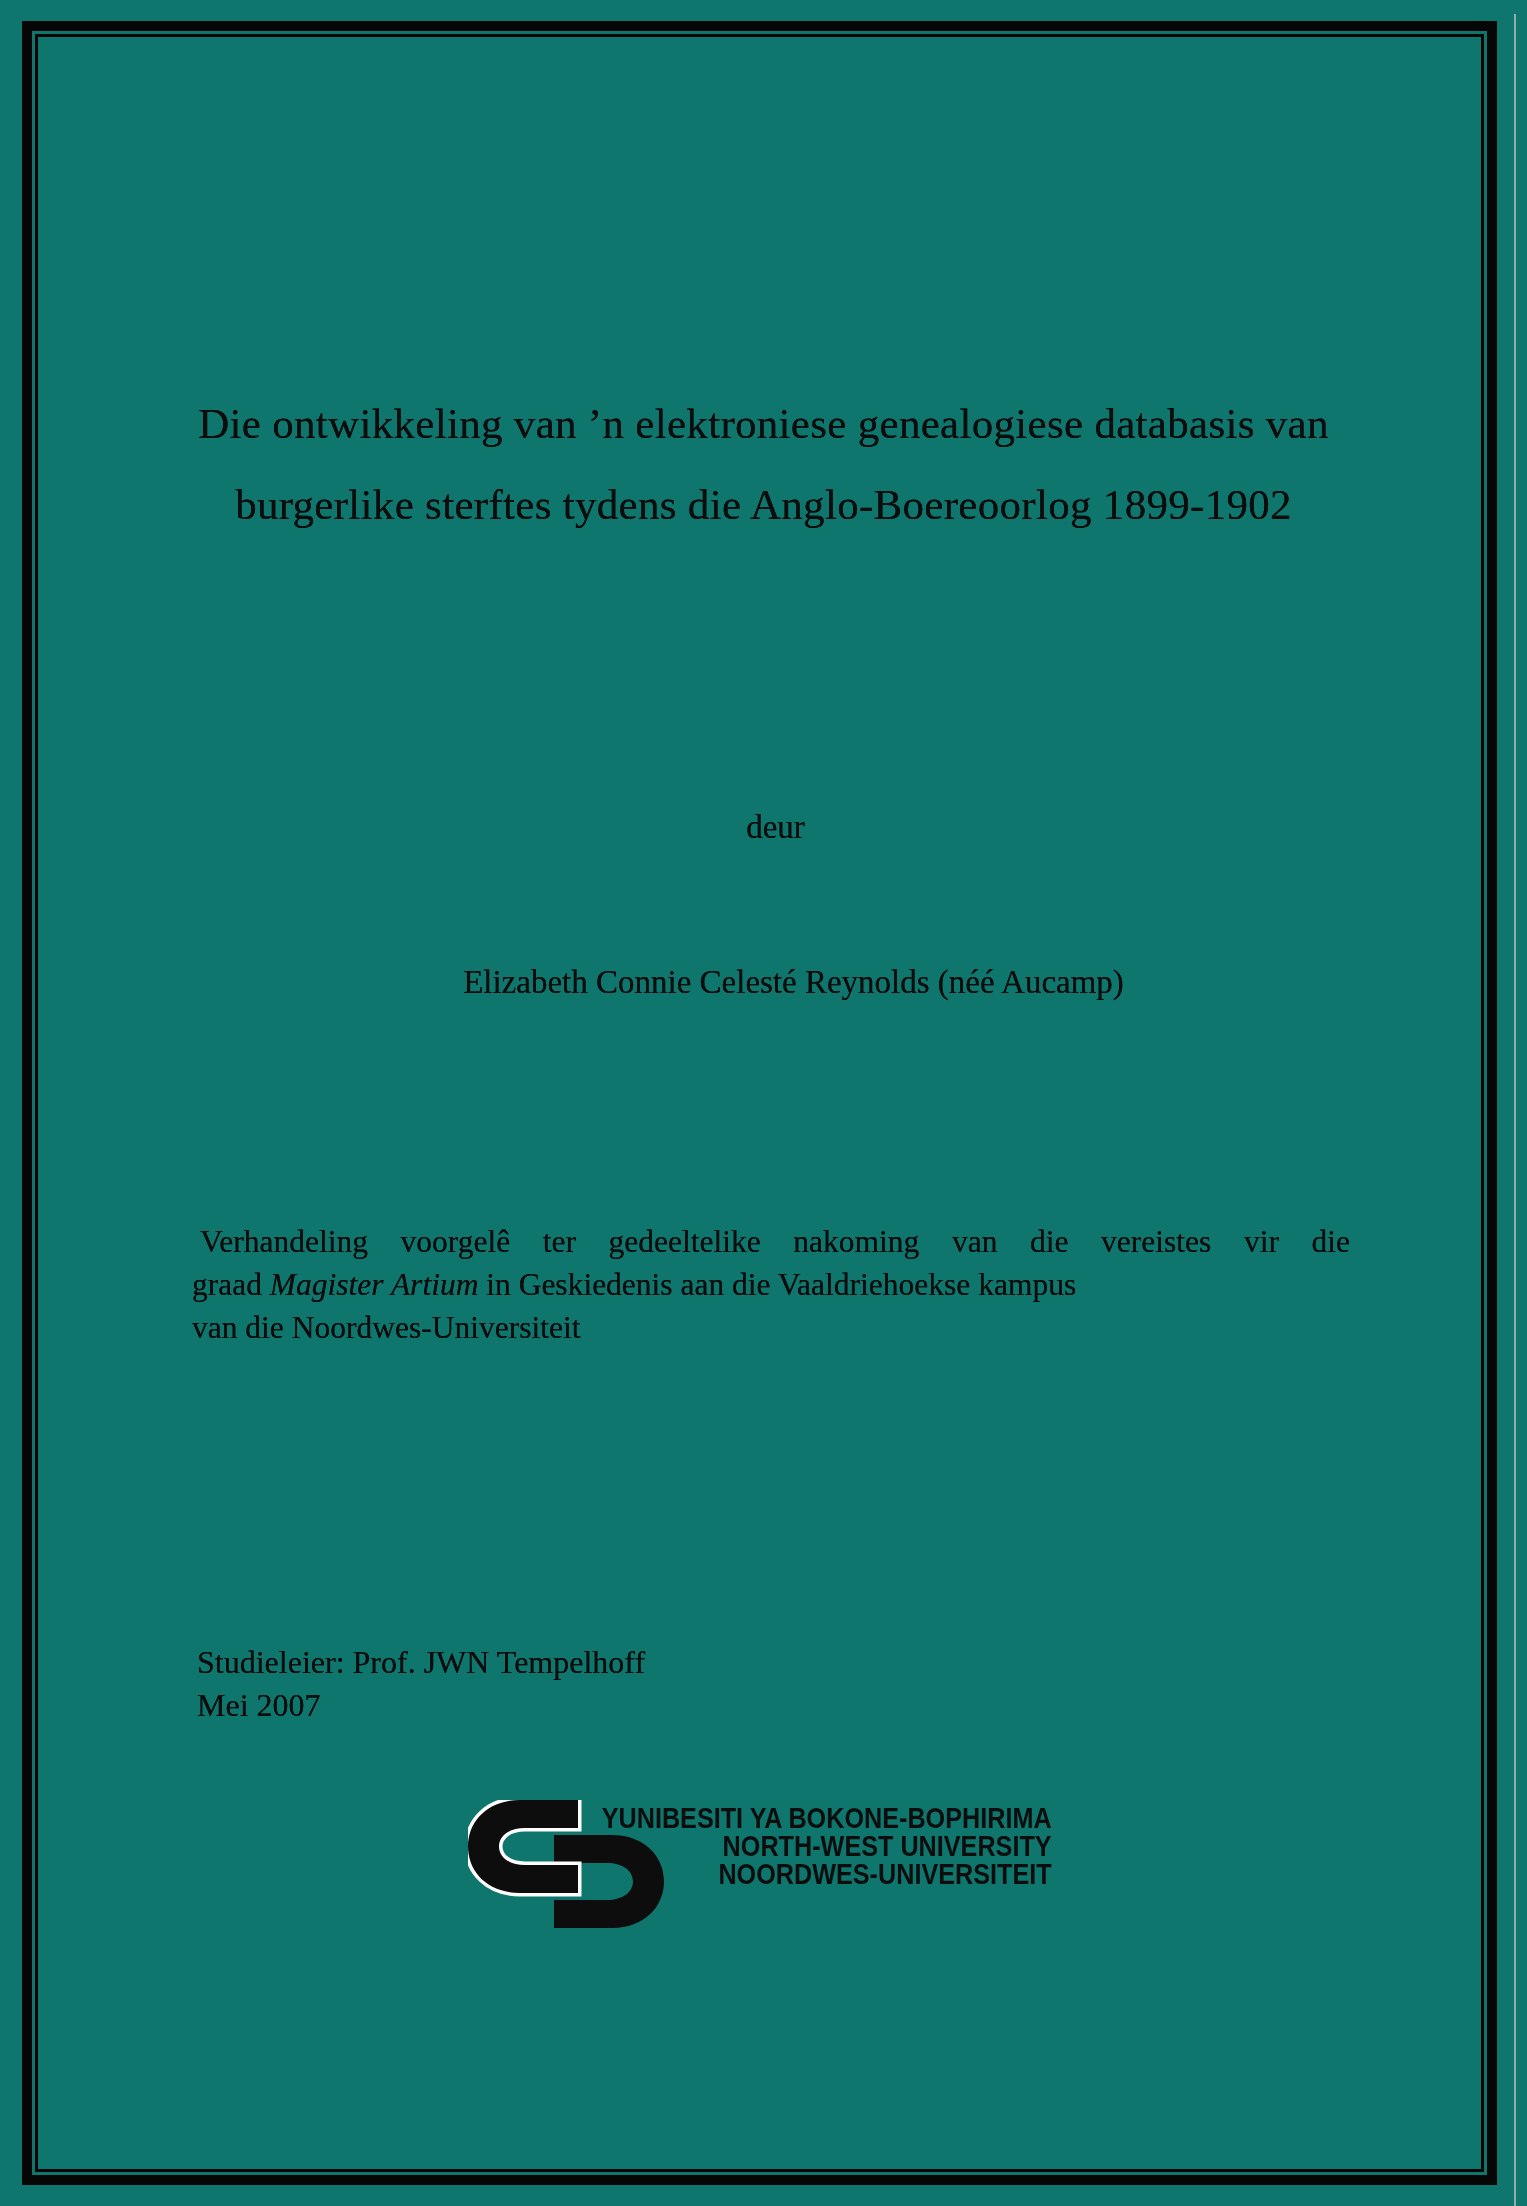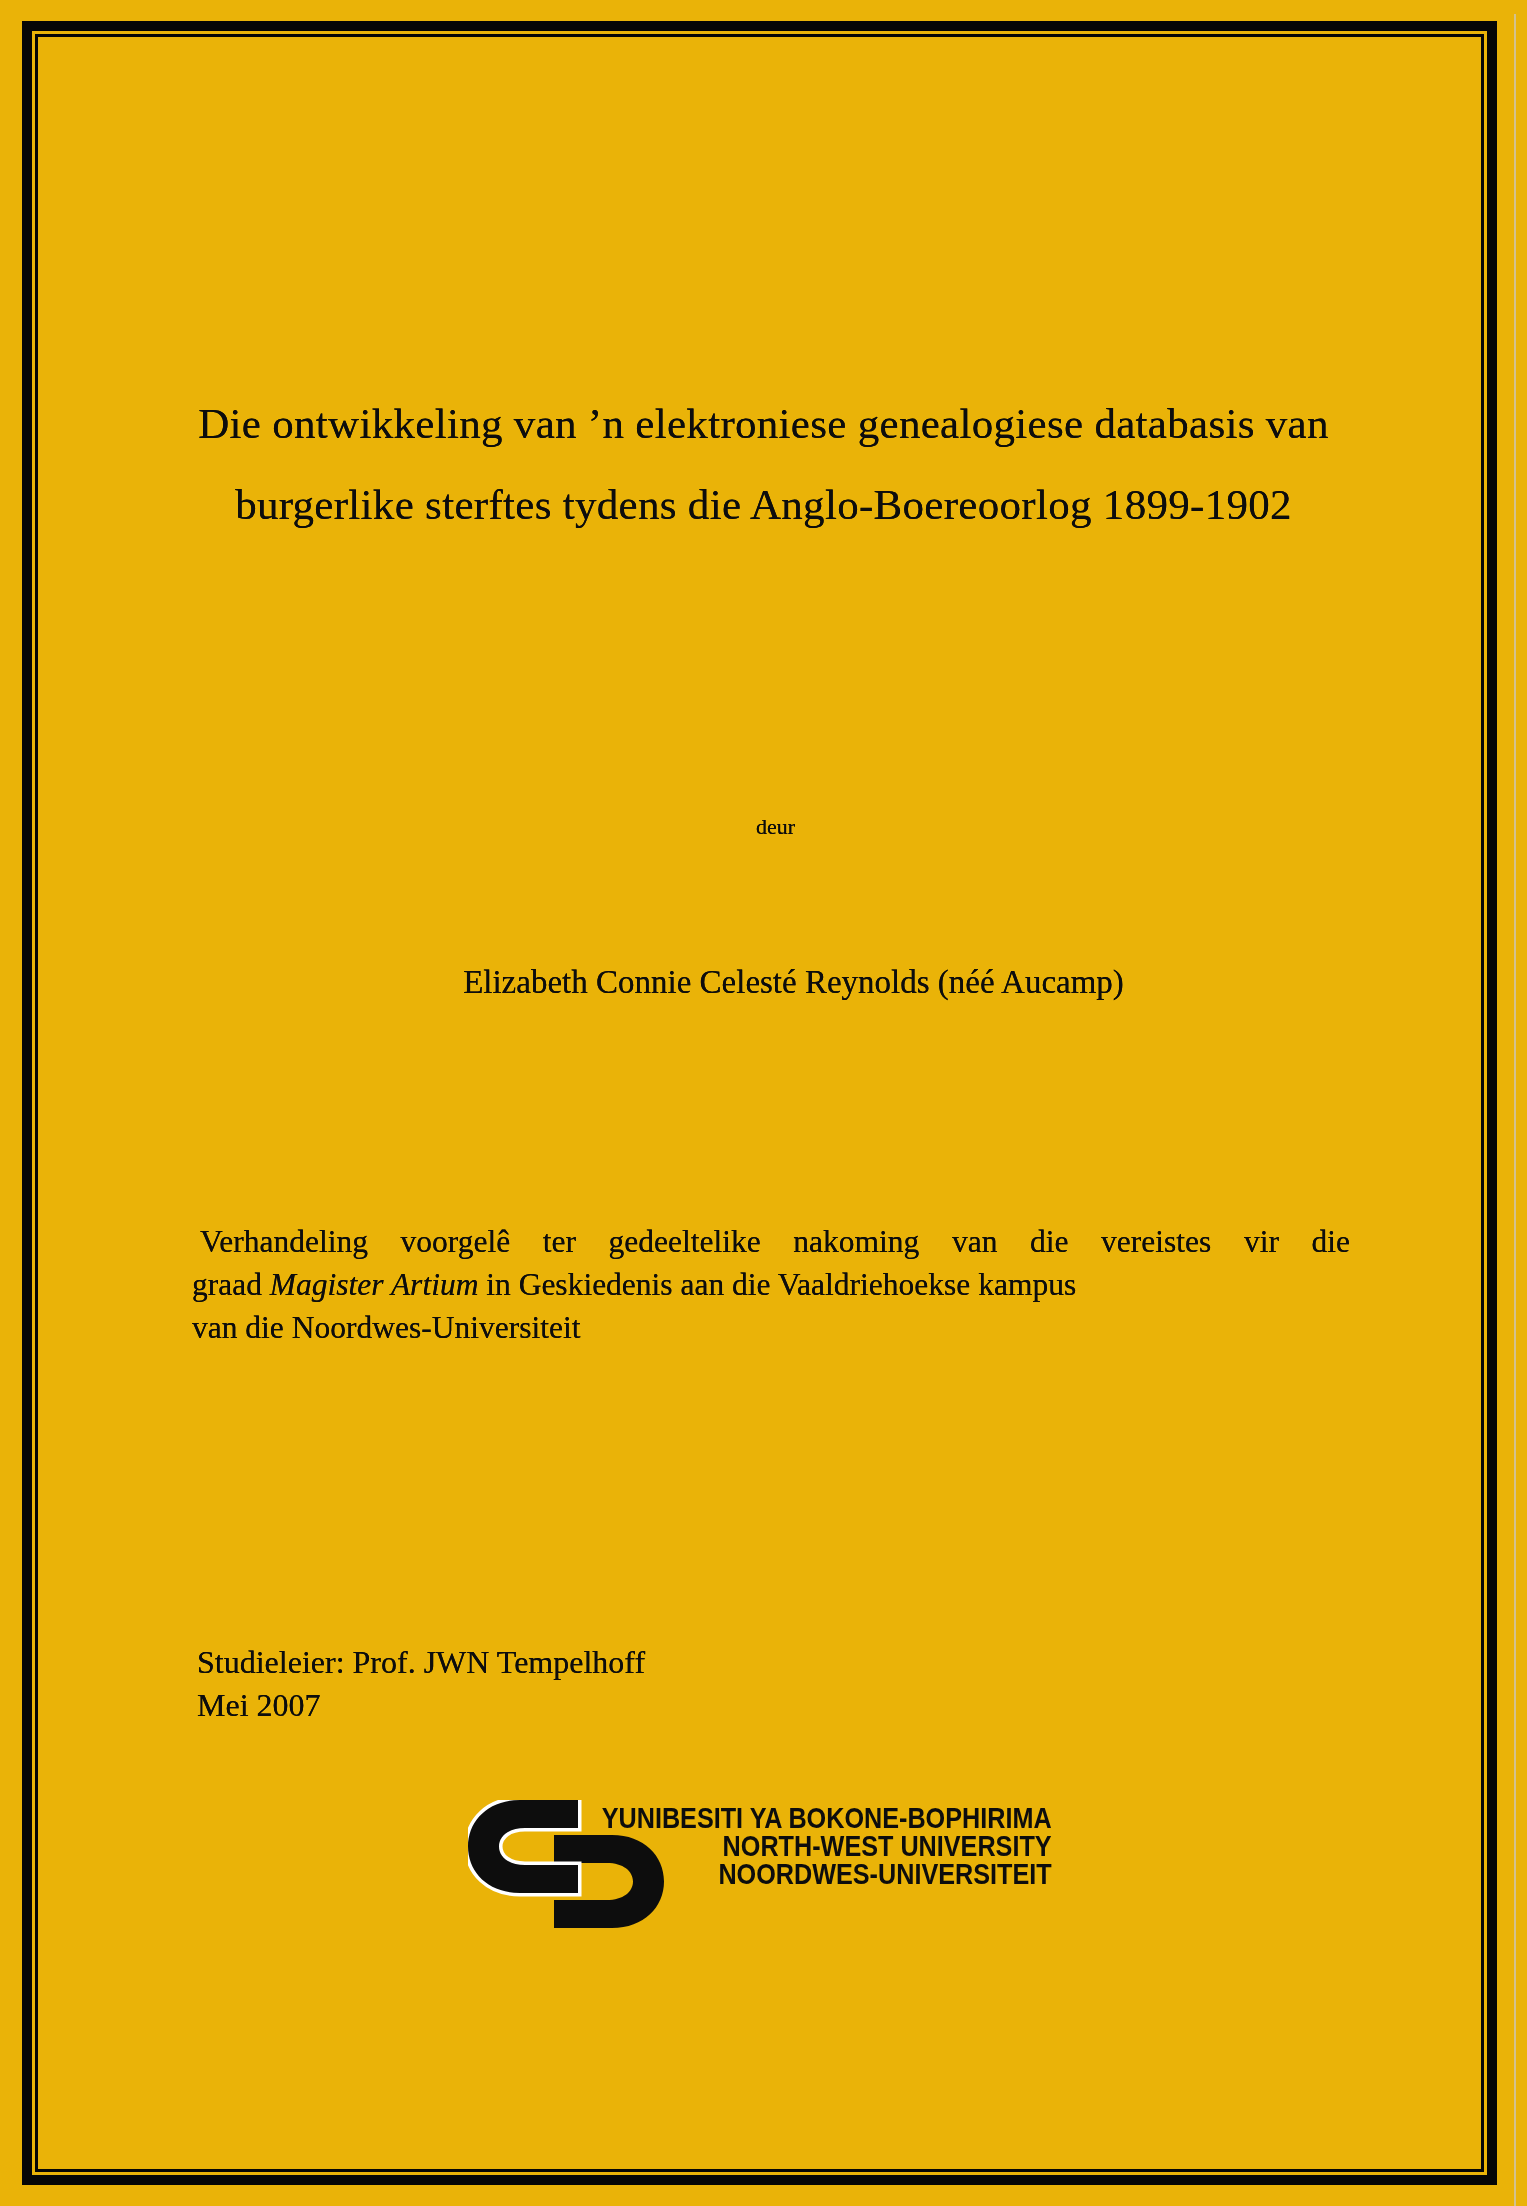--- a/index.html
+++ b/index.html
@@ -1,19 +1,19 @@
 <!DOCTYPE html>
 <html><head>
 <meta charset="utf-8">
 <style>
   html,body { margin:0; padding:0; background:#ffffff; }
   .page {
     position:relative;
     width:1527px; height:2206px;
-    background:#eab308;
+    background:#0f766e;
     color:#0d0d0d;
     font-family:"Liberation Serif","DejaVu Serif",serif;
     overflow:hidden;
   }
   
   .frame {
     position:absolute; left:22px; top:21px;
     width:1475px; height:2164px;
     box-sizing:border-box;
     border:10px solid #060606;
@@ -30,21 +30,21 @@
   .title {
     position:absolute; left:0; right:0; top:383px;
     text-align:center;
     font-size:43px; line-height:81px;
     letter-spacing:.3px;
     white-space:nowrap;
   }
   .byline-label {
     position:absolute; left:0; right:0; top:807px;
     text-align:center; padding-left:24px;
-    font-size:22px; line-height:40px;
+    font-size:33px; line-height:40px;
   }
   .author {
     position:absolute; left:0; right:0; top:960px;
     text-align:center; padding-left:60px;
     font-size:33px; line-height:44px;
   }
   .statement {
     position:absolute; left:192px; top:1220px; width:1158px;
     font-size:31.5px; line-height:43px;
   }

